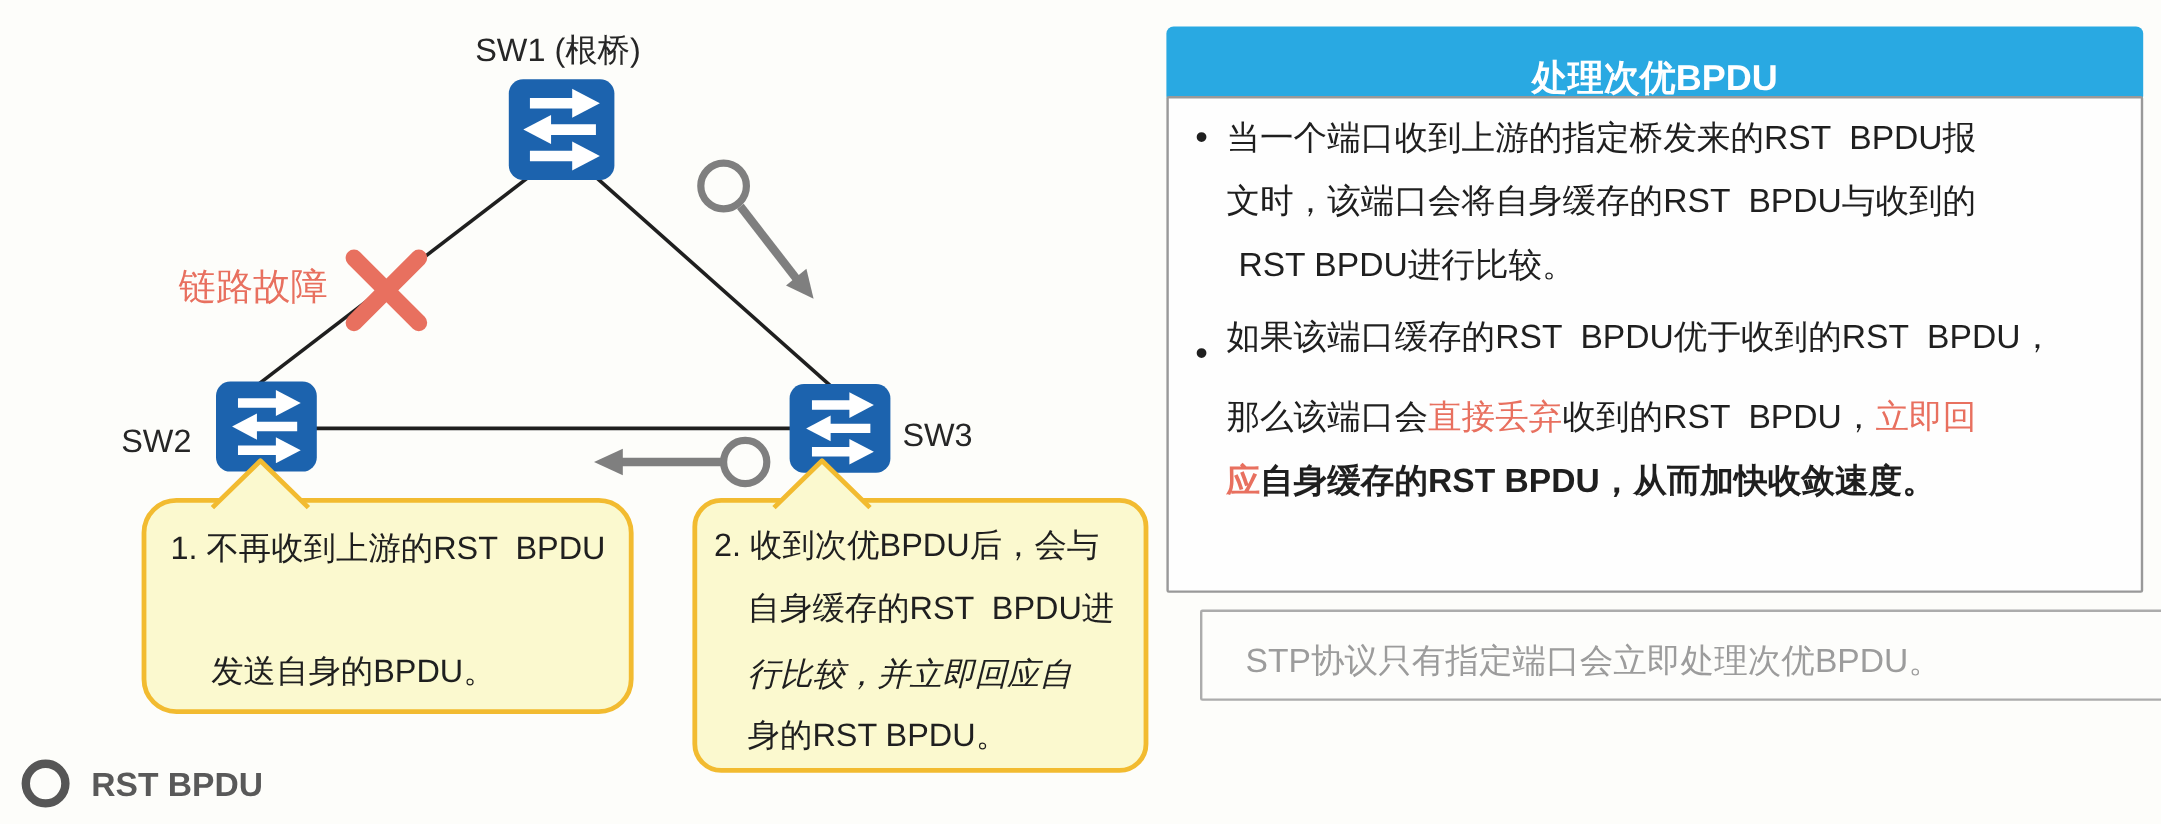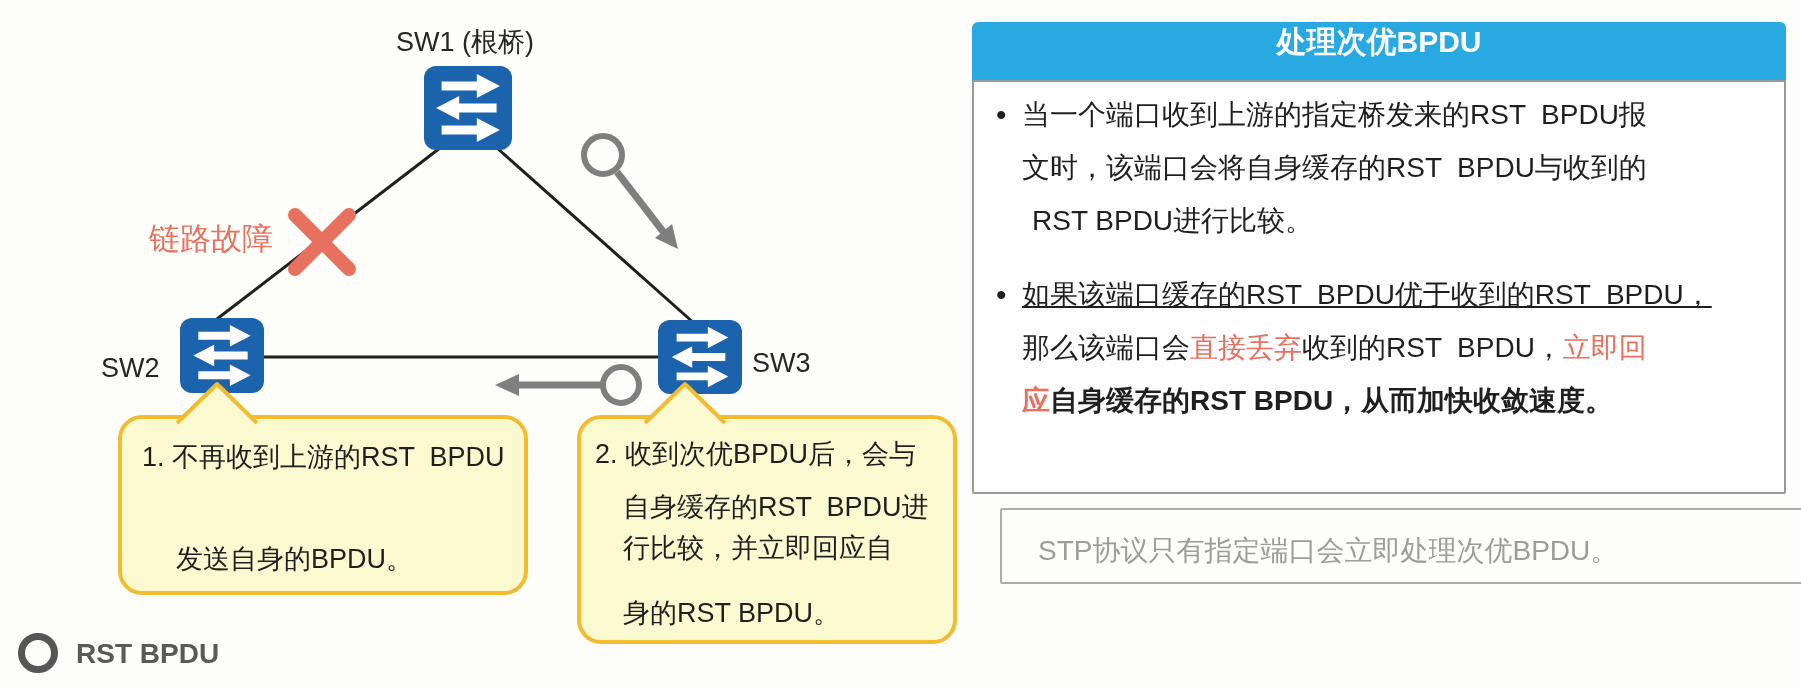--- a/index.html
+++ b/index.html
@@ -17,21 +17,21 @@
   .failure-label{position:absolute;font-size:31px;color:#E8705F;white-space:pre;}
   
   .callout{
     position:absolute;background:#FBF9CF;border:4px solid #F2BB30;border-radius:24px;
   }
   .callout .tail{position:absolute;top:-40px;overflow:visible;}
   .c-line{position:absolute;font-size:27px;line-height:34px;color:#1F1F1F;white-space:pre;}
   
   .panel-header{
     position:absolute;left:972px;top:22px;width:814px;height:64px;background:#29A9E2;
-    border-radius:6px;display:flex;align-items:flex-start;justify-content:center;
+    border-radius:6px;display:flex;align-items:flex-end;justify-content:center;
   }
   .panel-header span{font-size:30px;font-weight:bold;color:#ffffff;white-space:pre;}
   .panel-body{
     position:absolute;left:972px;top:80px;width:814px;height:414px;
     background:#FEFEFE;border:2px solid #999999;border-radius:2px;box-sizing:border-box;
   }
   .p-dot{position:absolute;left:22px;font-size:30px;color:#1F1F1F;}
   .p-line{position:absolute;left:48px;font-size:28px;color:#1F1F1F;white-space:pre;}
   .p-line .red{color:#E8705F;}
   .panel-note{
@@ -102,53 +102,53 @@
       <polygon points="48,7 69,18 48,29" fill="#fff"></polygon>
       <line x1="28" y1="38" x2="66" y2="38" stroke="#fff" stroke-width="8"></line>
       <polygon points="32,27 11,38 32,49" fill="#fff"></polygon>
       <line x1="16" y1="58" x2="52" y2="58" stroke="#fff" stroke-width="8"></line>
       <polygon points="48,47 69,58 48,69" fill="#fff"></polygon>
     </svg>
   </div>
 
   <div class="failure-label" style="left:149px;top:218px;">链路故障</div>
 
-  <div class="callout" style="left:118px;top:415px;width:402px;height:172px;">
+  <div class="callout" style="left:118px;top:415px;width:402px;height:172px;border-radius:29px;">
     <svg class="tail" style="left:53px;" width="84" height="44" viewBox="0 0 84 44">
       <path d="M2,44 L42,5 L82,44" fill="#FBF9CF" stroke="#F2BB30" stroke-width="4" stroke-linejoin="round"></path>
     </svg>
     <div class="c-line" style="left:20px;top:21px;">1. 不再收到上游的RST  BPDU</div>
     <div class="c-line" style="left:54px;top:123px;">发送自身的BPDU。</div>
   </div>
 
   <div class="callout" style="left:577px;top:415px;width:372px;height:221px;">
     <svg class="tail" style="left:62px;" width="84" height="44" viewBox="0 0 84 44">
       <path d="M2,44 L42,5 L82,44" fill="#FBF9CF" stroke="#F2BB30" stroke-width="4" stroke-linejoin="round"></path>
     </svg>
     <div class="c-line" style="left:14px;top:18px;">2. 收到次优BPDU后，会与</div>
     <div class="c-line" style="left:42px;top:71px;">自身缓存的RST  BPDU进</div>
-    <div class="c-line" style="left:42px;top:112px;">行比较，并立即回应自</div>
+    <div class="c-line" style="left:42px;top:126px;font-style:italic;">行比较，并立即回应自</div>
     <div class="c-line" style="left:42px;top:177px;text-align:center;">身的RST BPDU。</div>
   </div>
 
   <div class="legend-circle"></div>
   <div class="legend-label">RST BPDU</div>
 
   <div class="panel-header">
     <span>处理次优BPDU</span>
   </div>
 
   <div class="panel-body">
     <div class="p-dot" style="top:16px;">•</div>
     <div class="p-line" style="top:67px;">文时，该端口会将自身缓存的RST  BPDU与收到的</div>
     <div class="p-line" style="top:14px;">当一个端口收到上游的指定桥发来的RST  BPDU报</div>
     <div class="p-line" style="top:120px;margin-left:10px;">RST BPDU进行比较。</div>
 
     <div class="p-dot" style="top:196px;">•</div>
-    <div class="p-line" style="top:194px;text-decoration:underline;"><span>如果该端口缓存的RST  BPDU优于收到的RST  BPDU，</span></div>
+    <div class="p-line" style="top:180px;"><span>如果该端口缓存的RST  BPDU优于收到的RST  BPDU，</span></div>
     <div class="p-line" style="top:247px;"><span>那么该端口会</span><span class="red">直接丢弃</span><span>收到的RST  BPDU，</span><span class="red">立即回</span></div>
     <div class="p-line" style="top:300px;font-weight:bold;"><span class="red">应</span><span>自身缓存的RST BPDU，从而加快收敛速度。</span></div>
   </div>
 
   <div class="panel-note">
     <div>STP协议只有指定端口会立即处理次优BPDU。</div>
   </div>
 
 </div>
 

